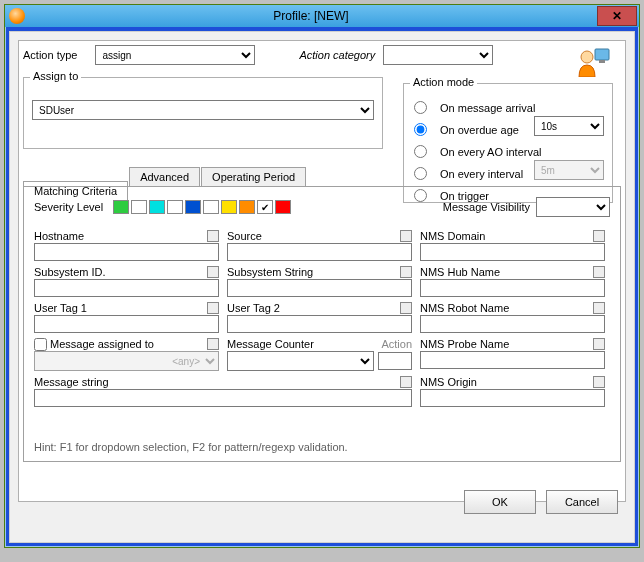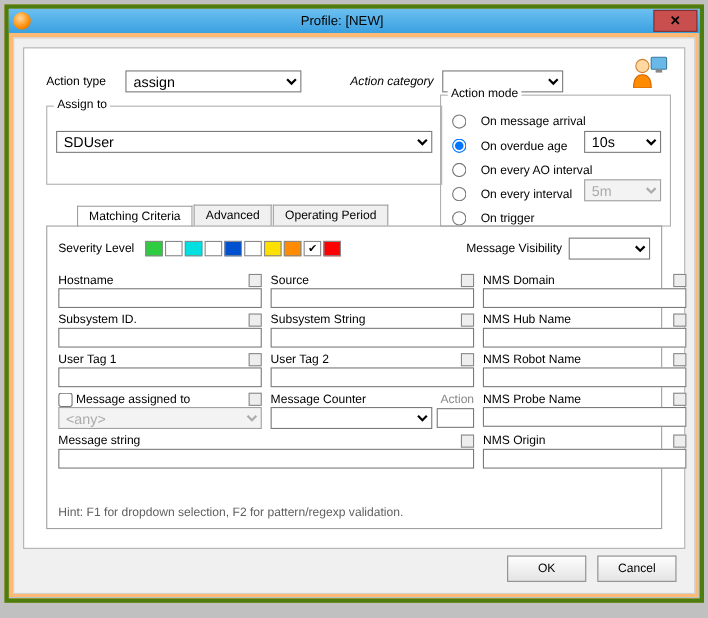--- a/index.html
+++ b/index.html
@@ -11,22 +11,22 @@
     width: 644px;
     height: 562px;
     overflow: hidden;
     position: relative;
   }
   .window {
     position: absolute;
     top: 4px; left: 4px;
     width: 636px;
     height: 544px;
-    background: #fdba74;
-    border: 4px solid #4d7c0f;
+    background: #1d4ed8;
+    border: 1px solid #4d7c0f;
     box-shadow: 0 0 0 1px #9cc9e8 inset;
   }
   .titlebar {
     height: 22px;
     background: linear-gradient(#6cc0f0, #3aa0e0);
     display: flex;
     align-items: center;
     position: relative;
     color: #000;
   }
@@ -57,27 +57,27 @@
     position: absolute;
     top: 26px; left: 4px; right: 4px; bottom: 4px;
     background: #f0f0f0;
     border: 1px solid #d0d0d0;
   }
   .panel {
     position: absolute;
     top: 8px; left: 8px; right: 8px; bottom: 40px;
     background: #fff;
     border: 1px solid #b0b0b0;
-    padding: 20px;
+    padding: 4px;
   }
   .row1 { display:flex; align-items:center; gap:8px; }
   .lbl { font-size: 11px; }
   select, input[type=text] {
     font-family: inherit;
-    font-size: 13px;
+    font-size: 10px;
     background: #fff;
     border: 1px solid #7a7a7a;
     height: 18px;
     padding: 0 2px;
   }
   select { height: 20px; }
   .avatar {
     position: absolute;
     top: 6px; right: 14px;
     width: 34px; height: 30px;
@@ -122,51 +122,51 @@
     gap: 0;
   }
   .tab {
     border: 1px solid #a0a0a0;
     border-bottom: none;
     padding: 3px 10px;
     background: #f0f0f0;
     margin-right: 1px;
     cursor: default;
   }
-  .tab.active { background: #fff; position: relative; top: 1px; margin-left: 28px; }
+  .tab.active { background: #fff; position: relative; top: 14px; }
   .tab-body {
     border: 1px solid #a0a0a0;
     padding: 10px;
     height: 276px;
     position: relative;
   }
   .sev-row { display:flex; align-items:center; gap:6px; margin-bottom: 8px; }
   .swatches { display:flex; gap:2px; margin-left: 4px; }
   .swatch { width: 16px; height: 14px; border:1px solid #888; display:flex; align-items:center; justify-content:center;}
   .grid3 {
     display: grid;
     grid-template-columns: 185px 185px 185px;
     column-gap: 8px;
   }
   .field { margin-top: 4px; }
   .field .lbl-row { display:flex; align-items:center; height:14px; }
   .field .lbl-row .pop { margin-left:auto; width:12px; height:12px; border:1px solid #888; background:#eee; }
   .field input.full { width: 100%; }
-  .field select.full { width: 100%; }
+  .field select.full { width: 100%; text-align: right; }
   .counter-row { display:flex; gap:4px; align-items:center;}
   .msgstring { grid-column: 1 / span 2; }
   .hint {
     position: absolute;
     left: 10px; bottom: 8px;
     color: #606060;
     font-size: 11px;
   }
   .buttons {
     position: absolute;
-    right: 16px; bottom: 10px;
+    right: 16px; bottom: 28px;
     display: flex; gap: 10px;
   }
   .btn {
     width: 72px; height: 24px;
     border: 1px solid #8a8a8a;
     background: linear-gradient(#fdfdfd,#e4e4e4);
     font-size: 11px;
     cursor: default;
   }
   .disabled { background:#eee; color:#888; }

